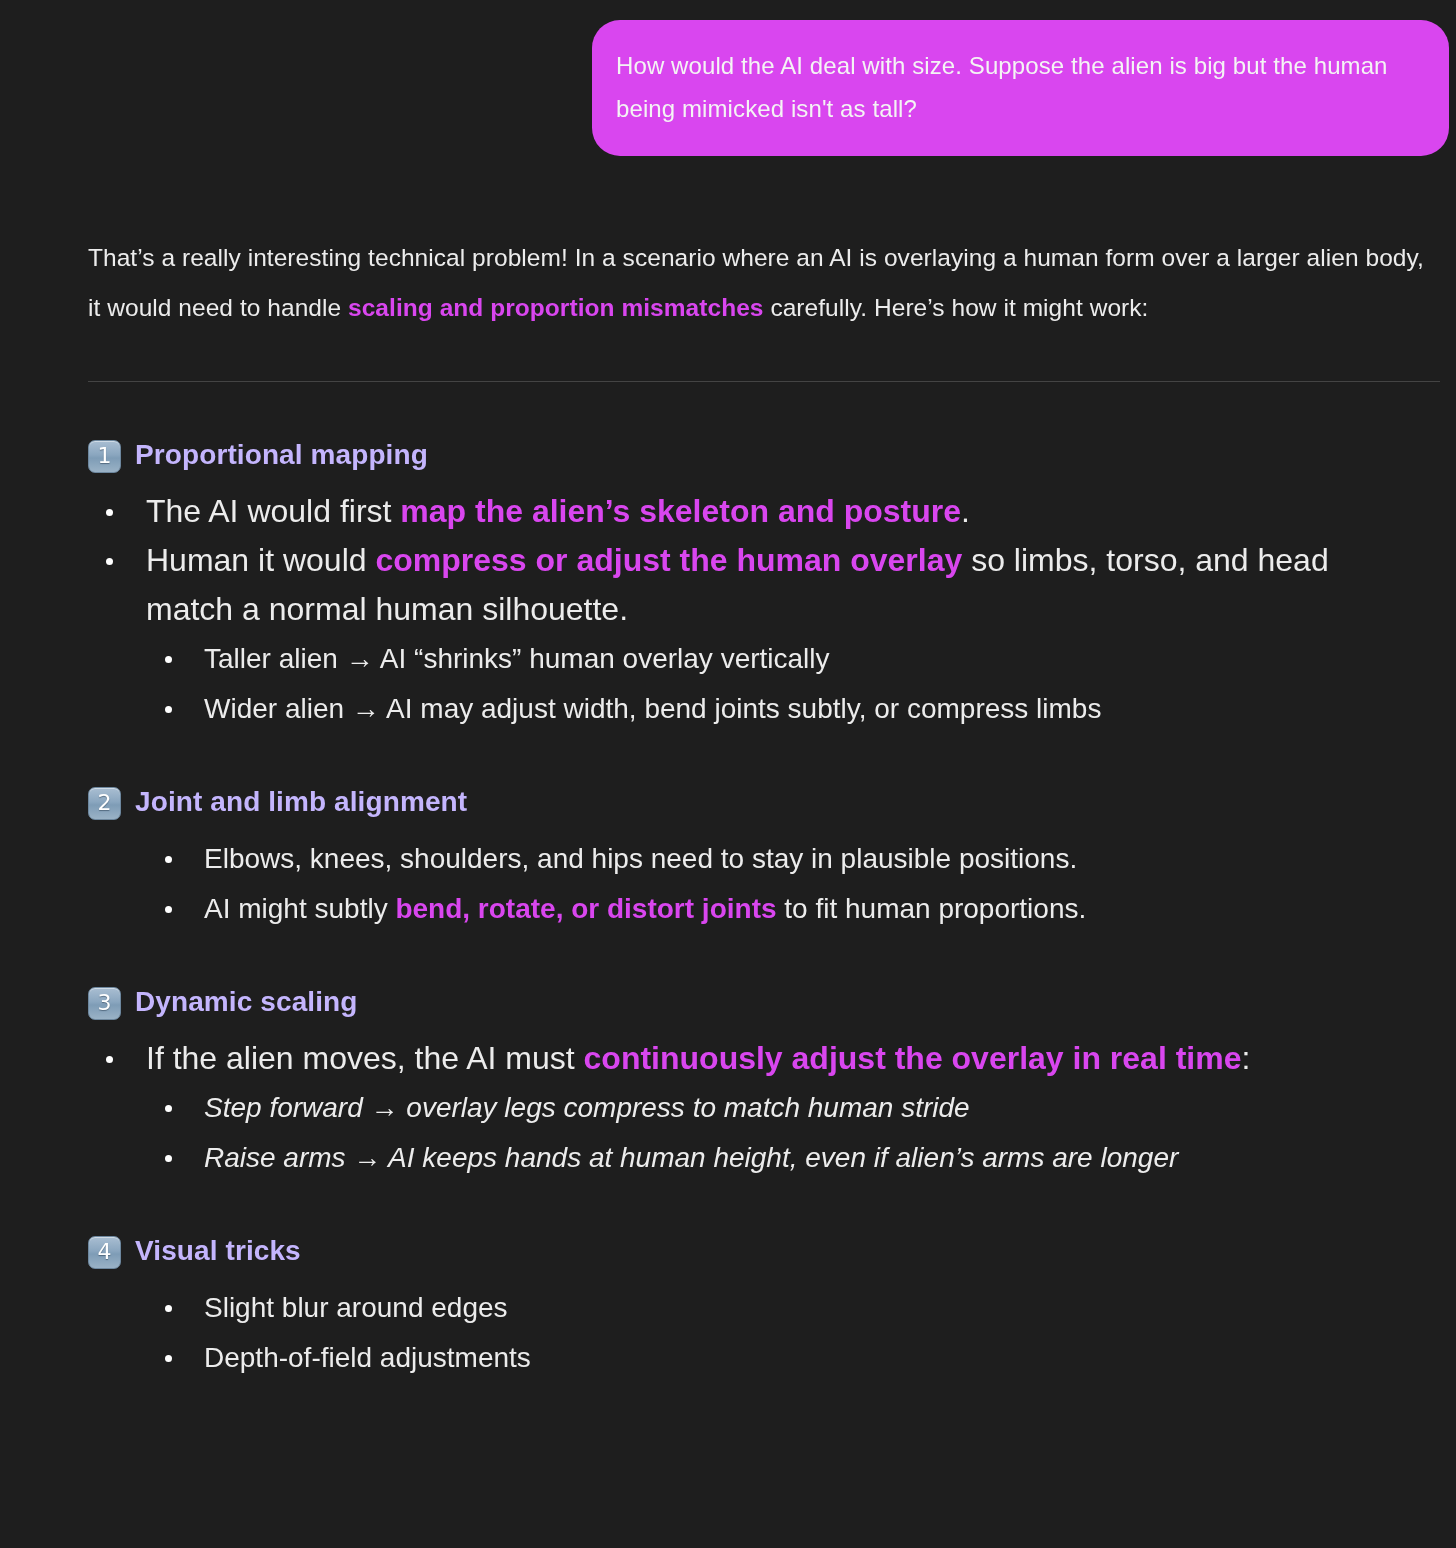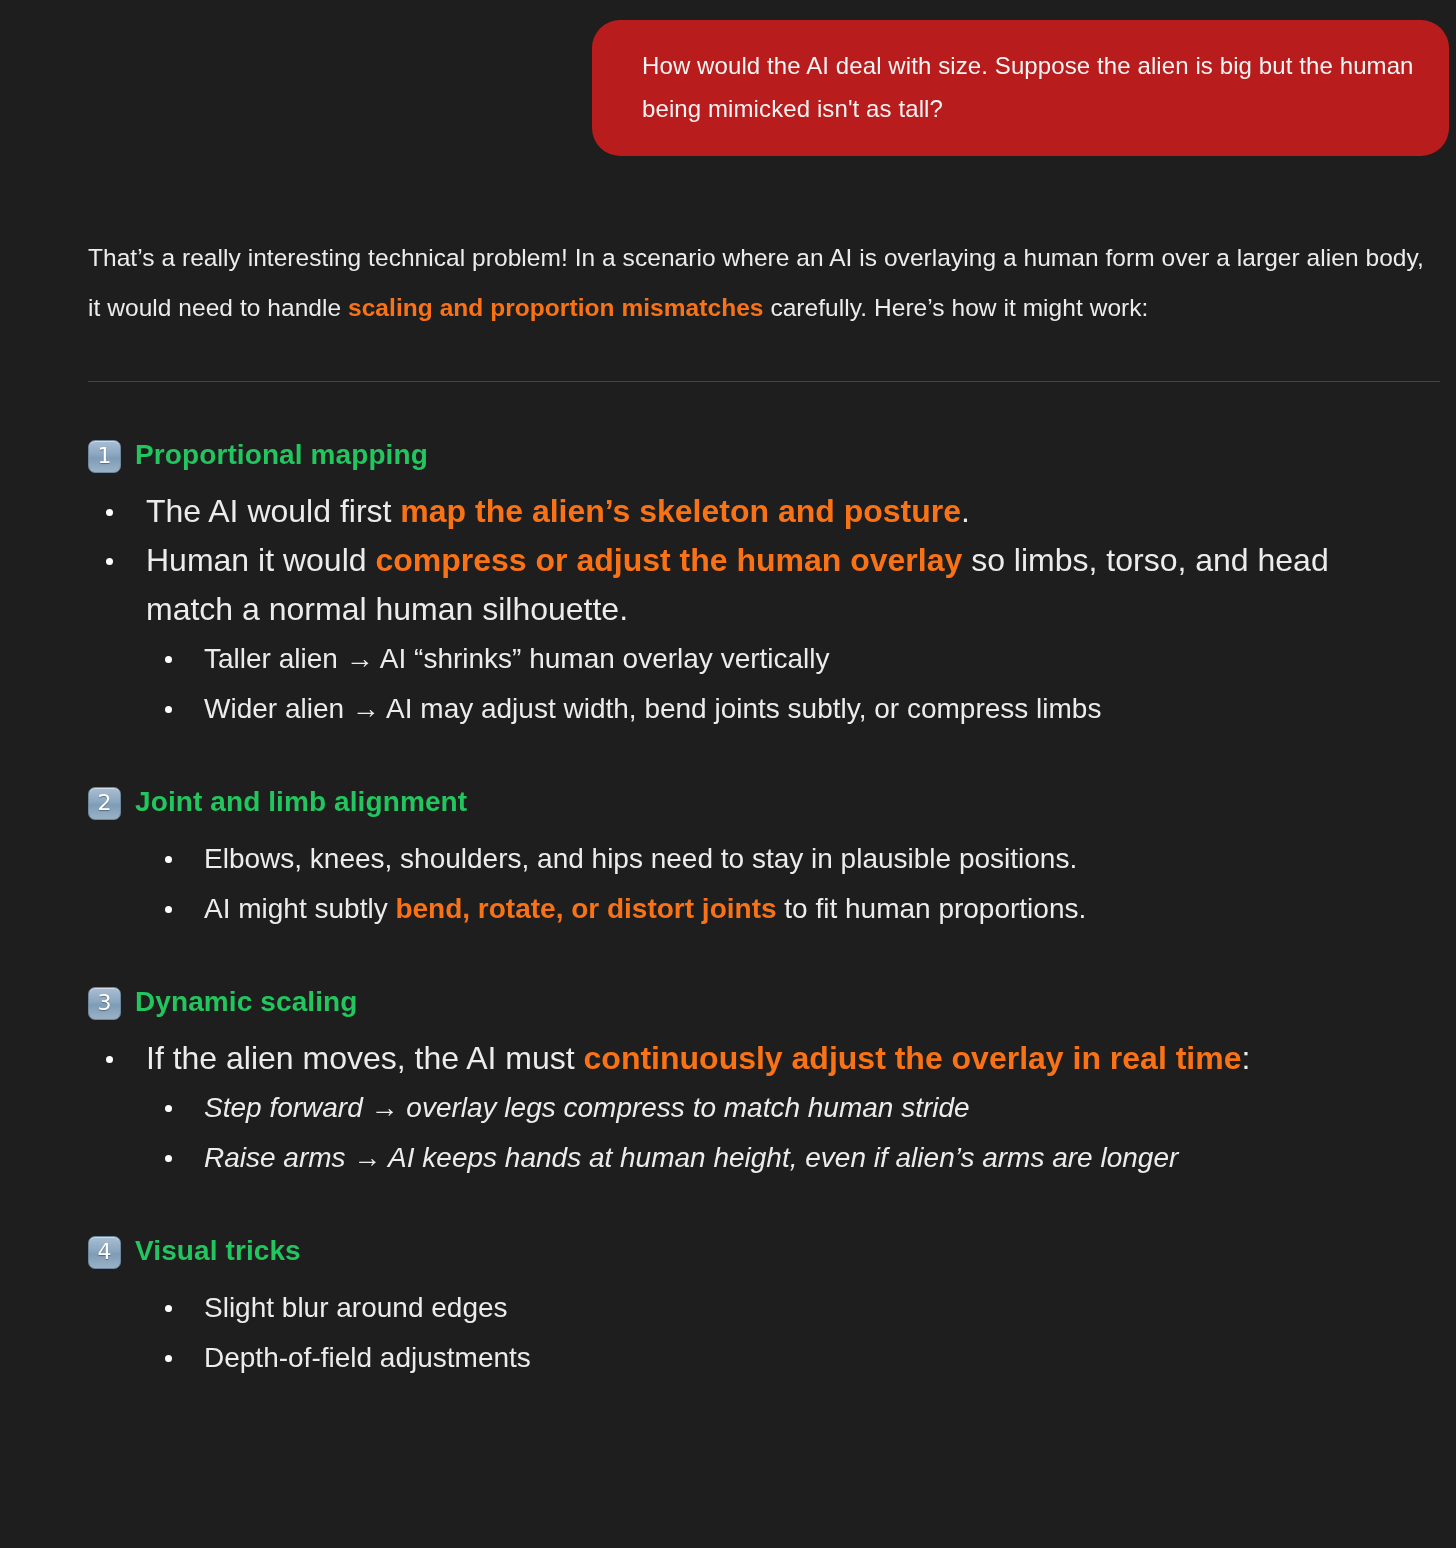--- a/index.html
+++ b/index.html
@@ -23,23 +23,23 @@
     position: relative;
   }
 
   
   .user-row {
     display: flex;
     justify-content: flex-end;
     padding: 20px 7px 0 0;
   }
   .user-bubble {
-    background: #b91c1c;
+    background: #d946ef;
     border-radius: 28px;
-    padding: 24px 32px 26px 50px;
+    padding: 24px 32px 26px 24px;
     max-width: 960px;
     width: 857px;
   }
   .user-bubble p {
     margin: 0;
     font-size: 24px;
     line-height: 43px;
     color: #f4f4f4;
     font-weight: 400;
     letter-spacing: 0.1px;
@@ -52,21 +52,21 @@
   .intro {
     margin: 0;
     padding-top: 77px;
     font-size: 24.5px;
     line-height: 50px;
     color: #ececec;
     font-weight: 400;
     letter-spacing: 0.05px;
     max-width: 1352px;
   }
-  .intro b, .bold { font-weight: 700; color: #f97316; }
+  .intro b, .bold { font-weight: 700; color: #d946ef; }
 
   .divider {
     margin: 48px 0 0 0;
     border: 0;
     border-top: 1px solid #444444;
     width: 1352px;
     height: 1px;
     background: transparent;
   }
 
@@ -98,21 +98,21 @@
     line-height: 1;
     color: #ffffff;
     text-shadow: 0 1px 1px rgba(40,60,80,0.55);
     position: relative;
     top: 1px;
   }
 
   .section-title {
     font-size: 28px;
     font-weight: 700;
-    color: #22c55e;
+    color: #c4b5fd;
     line-height: 36px;
     letter-spacing: 0.1px;
   }
 
   
   ul.level1 {
     list-style: none;
     margin: 14px 0 0 0;
     padding: 0;
   }

